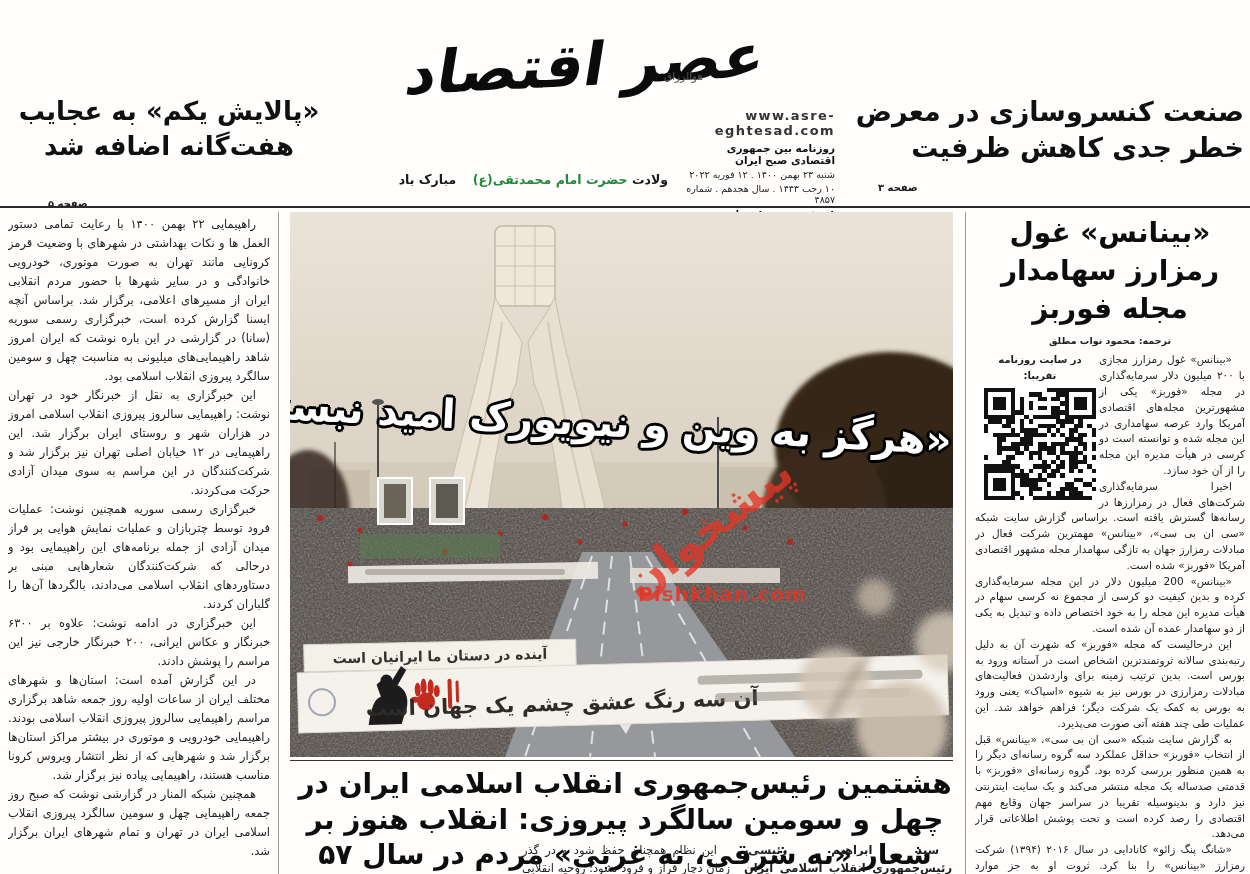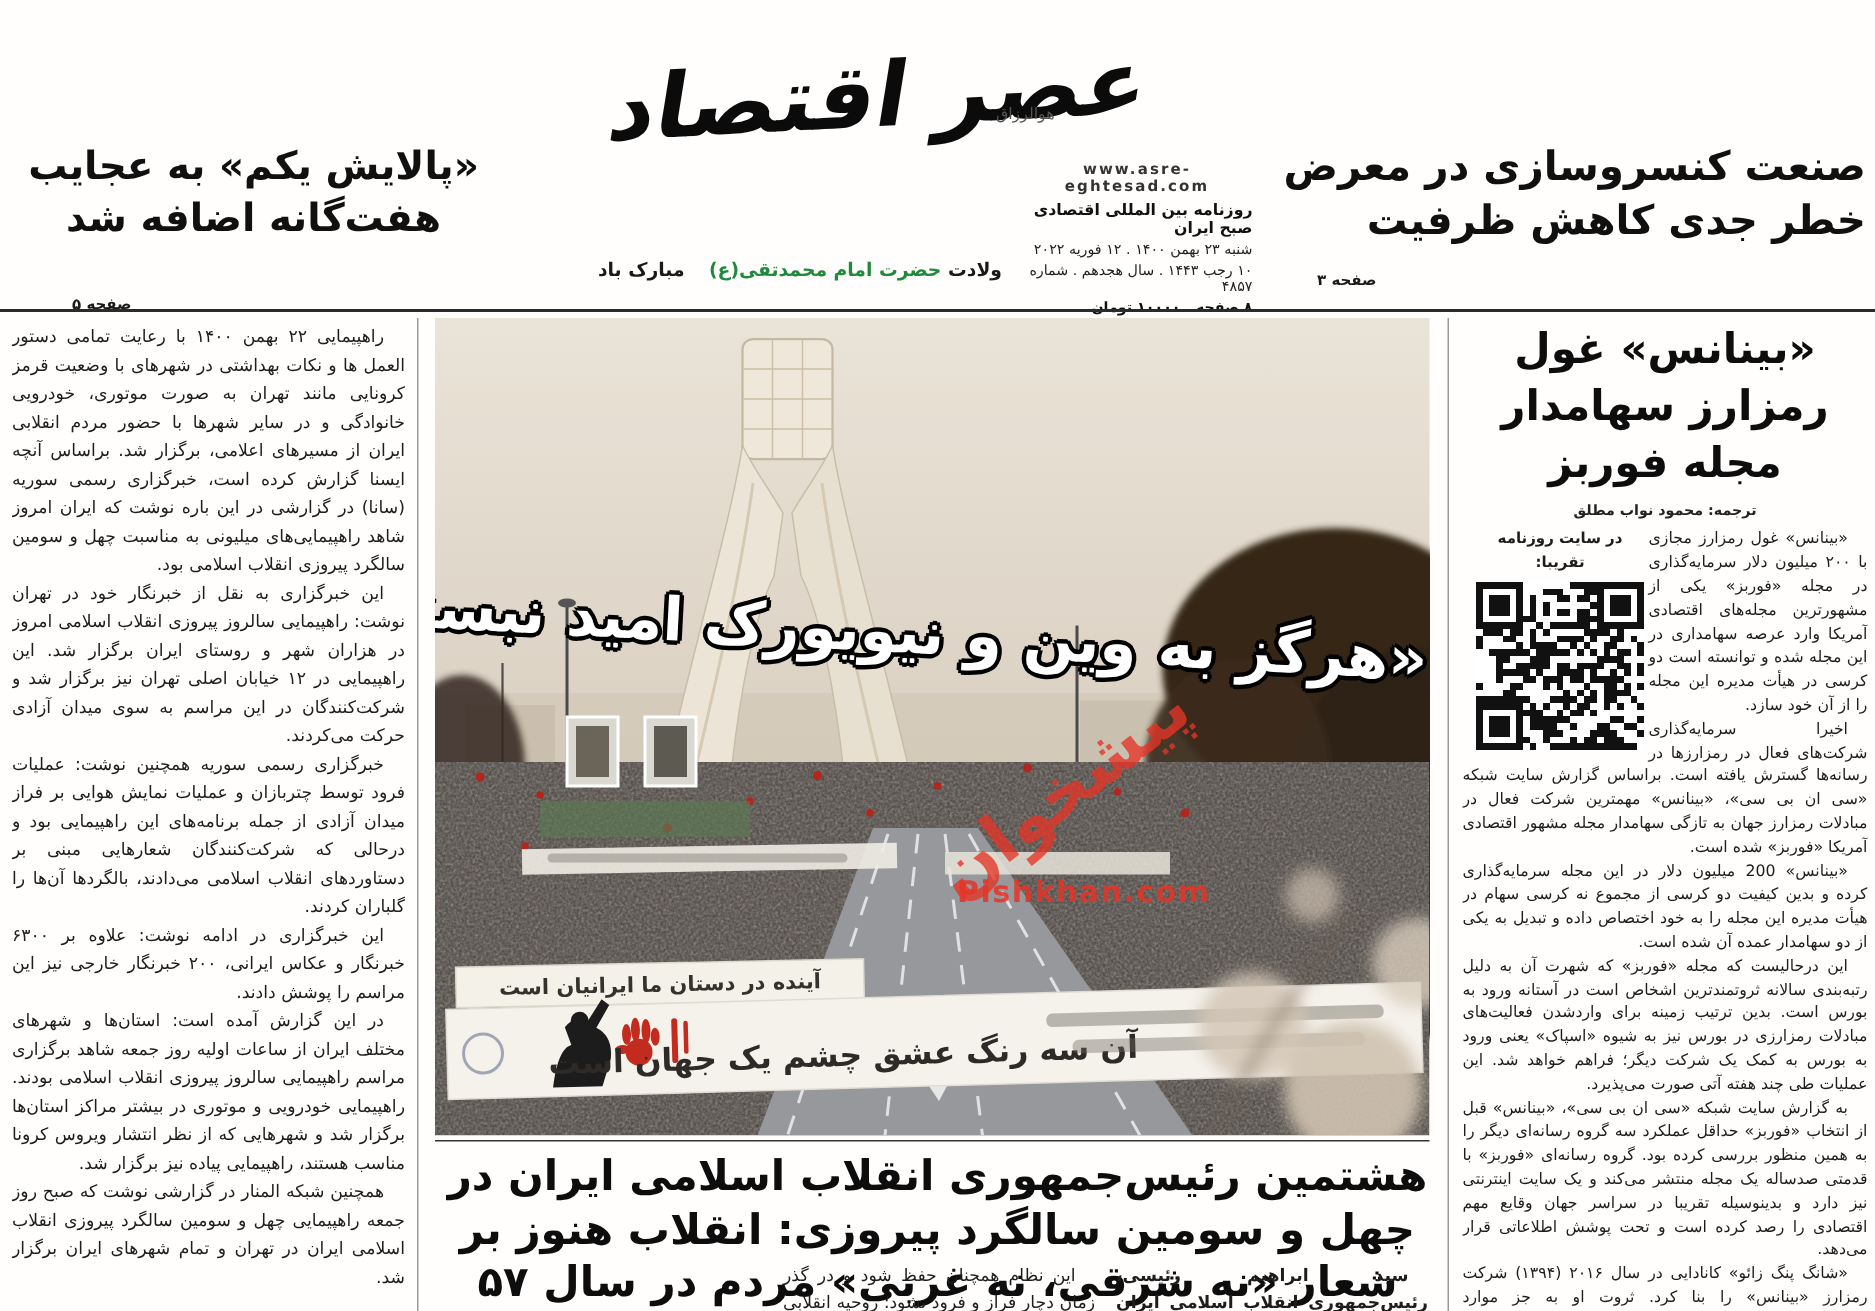--- a/index.html
+++ b/index.html
@@ -12,21 +12,21 @@
   .masthead-title{
     position:absolute;left:408px;top:34px;width:330px;text-align:center;
     font-size:60px;font-weight:700;line-height:1.05;color:#0b0b0b;
     transform:skewX(-12deg) rotate(-3deg);letter-spacing:-2px;white-space:nowrap;
   }
   .bismillah{position:absolute;left:664px;top:70px;font-size:10.5px;color:#555;}
   .occasion{position:absolute;left:418px;top:172px;width:250px;font-size:12.5px;font-weight:700;
     direction:rtl;text-align:center;white-space:nowrap;}
   .occasion .grn{color:#1f8a3b;margin-left:12px;}
   .mast-info{position:absolute;left:681px;top:108px;width:154px;direction:rtl;text-align:right;}
-  .mast-info .site{direction:ltr;display:block;font-size:10px;letter-spacing:1.4px;font-weight:700;color:#333;text-align:center;}
+  .mast-info .site{direction:ltr;display:block;font-size:13px;letter-spacing:1.4px;font-weight:700;color:#333;text-align:right;}
   .mast-info .sub{display:block;font-size:10.5px;font-weight:700;margin-top:4px;color:#111;}
   .mast-info .dt{display:block;font-size:9.5px;margin-top:3px;color:#222;}
   .mast-info .pr{display:block;font-size:9.5px;font-weight:700;margin-top:3px;color:#111;}
   .hl-left{position:absolute;left:6px;top:94px;width:326px;direction:rtl;text-align:center;
     font-size:26px;font-weight:700;line-height:1.35;color:#101010;}
   .hl-left-page{position:absolute;left:48px;top:198px;font-size:10px;font-weight:700;direction:rtl;}
   .hl-right{position:absolute;left:828px;top:94px;width:416px;direction:rtl;text-align:right;
     font-size:27px;font-weight:700;line-height:1.35;color:#101010;}
   .hl-right-page{position:absolute;left:878px;top:182px;font-size:10px;font-weight:700;direction:rtl;}
   .top-rule{position:absolute;left:0;top:206px;width:1250px;height:2px;background:#2a2a2a;}
@@ -71,21 +71,21 @@
 
 <div class="page">
 
   <div class="masthead-title">عصر اقتصاد</div>
   <div class="bismillah">هوالرزاق</div>
 
   <div class="occasion"><span>ولادت </span><span class="grn">حضرت امام محمدتقی(ع)</span><span> مبارک باد</span></div>
 
   <div class="mast-info">
     <span class="site">www.asre-eghtesad.com</span>
-    <span class="sub">روزنامه بین المللی اقتصادی صبح ایران</span>
+    <span class="sub">روزنامه بین جمهوری اقتصادی صبح ایران</span>
     <span class="dt">شنبه ۲۳ بهمن ۱۴۰۰ . ۱۲ فوریه ۲۰۲۲</span>
     <span class="dt">۱۰ رجب ۱۴۴۳ . سال هجدهم . شماره ۴۸۵۷</span>
     <span class="pr">۸ صفحه . ۱۰۰۰۰ تومان</span>
   </div>
 
   <div class="hl-left">«پالایش یکم» به عجایب هفت‌گانه اضافه شد</div>
   <div class="hl-left-page">صفحه ۵</div>
 
   <div class="hl-right">صنعت کنسروسازی در معرض خطر جدی کاهش ظرفیت</div>
   <div class="hl-right-page">صفحه ۳</div>

